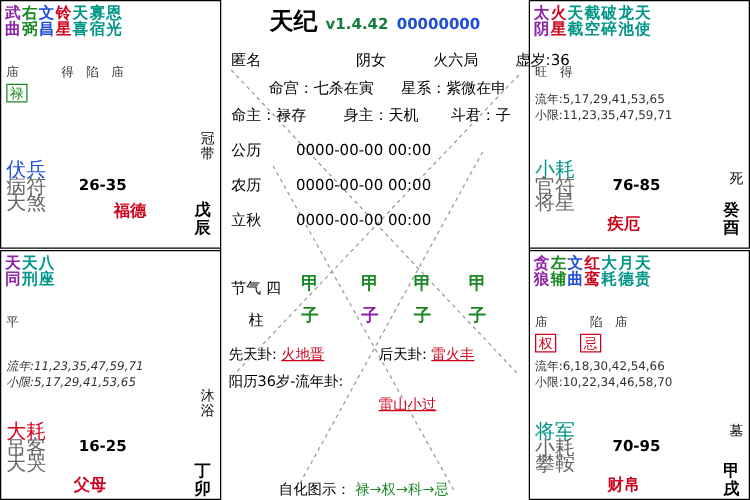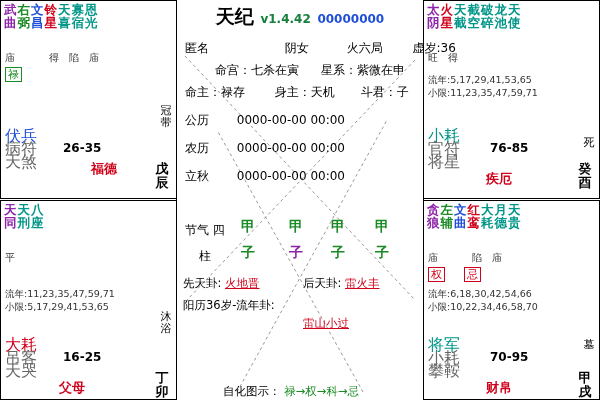--- a/index.html
+++ b/index.html
@@ -186,21 +186,21 @@
       <div class="starcol c-teal">
           <span>八</span>
           <span>座</span>
         </div>
     </div>
 
     <div class="brands" style="top:50px;">
       <span>平</span>
     </div>
 
-    <div class="agelines" style="top:86px;">
+    <div class="agelines" style="top:86px;font-style:italic;">
       <div>流年:11,23,35,47,59,71</div>
       <div>小限:5,17,29,41,53,65</div>
     </div>
 
     <div class="vlabel c-black" style="right:3px;top:110px;width:14px;">
       <span>沐浴</span>
     </div>
 
     <div class="botleft" style="bottom:22px;">
       <div class="c-red">大耗</div>

